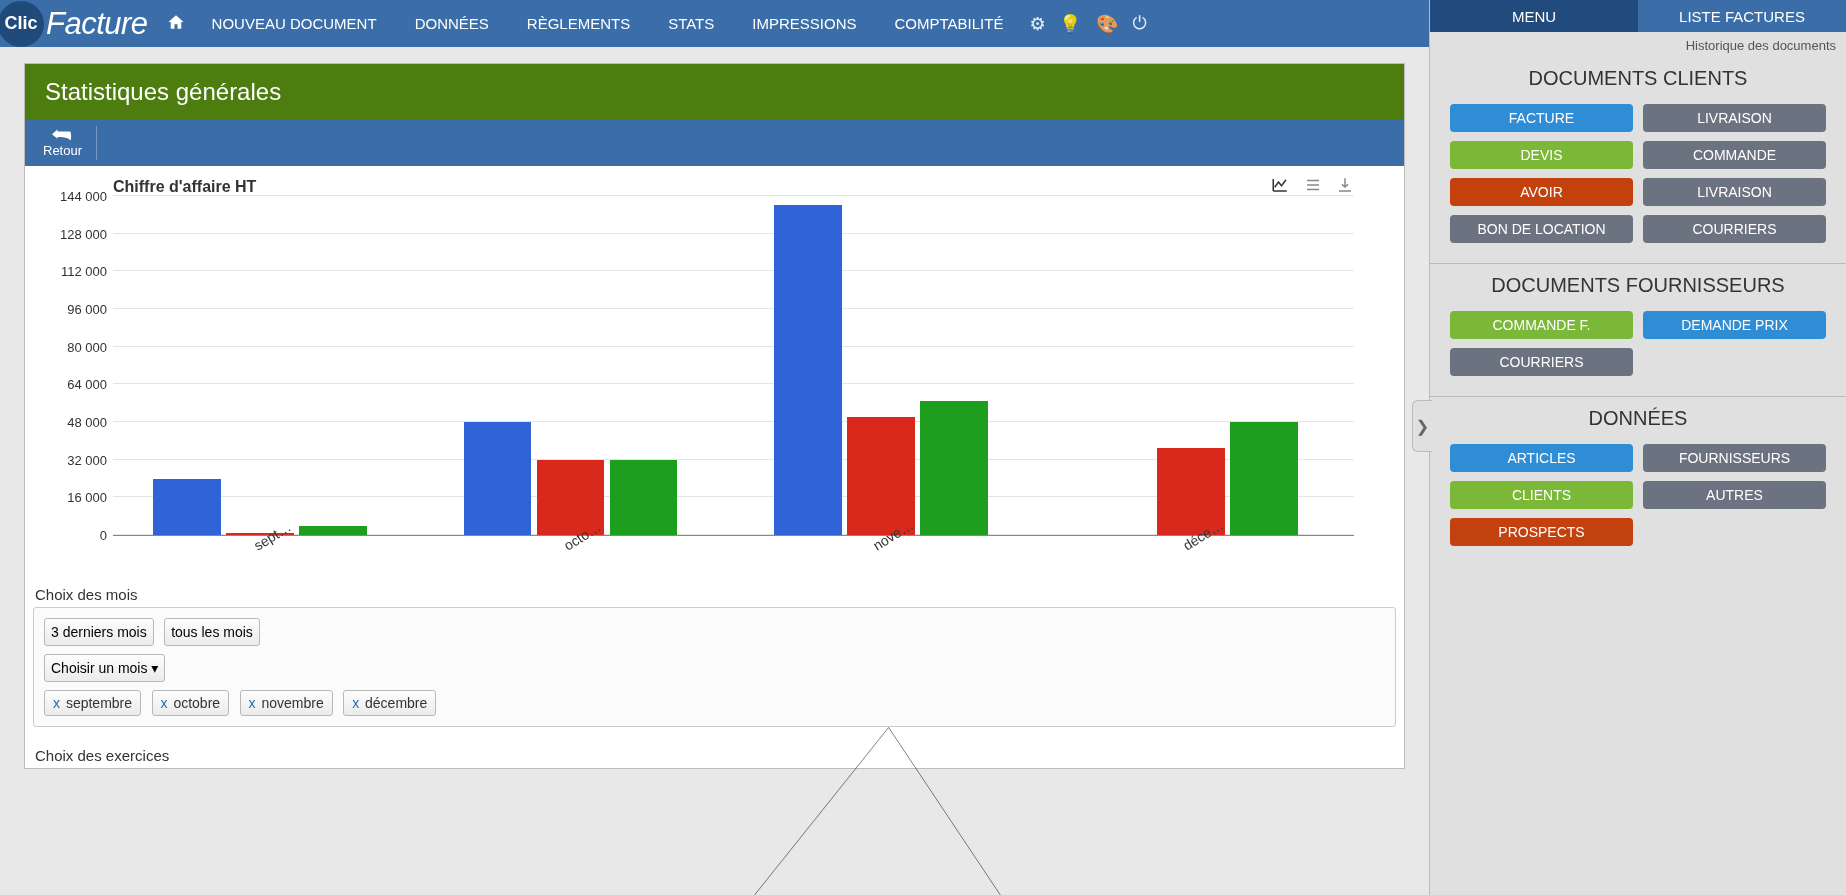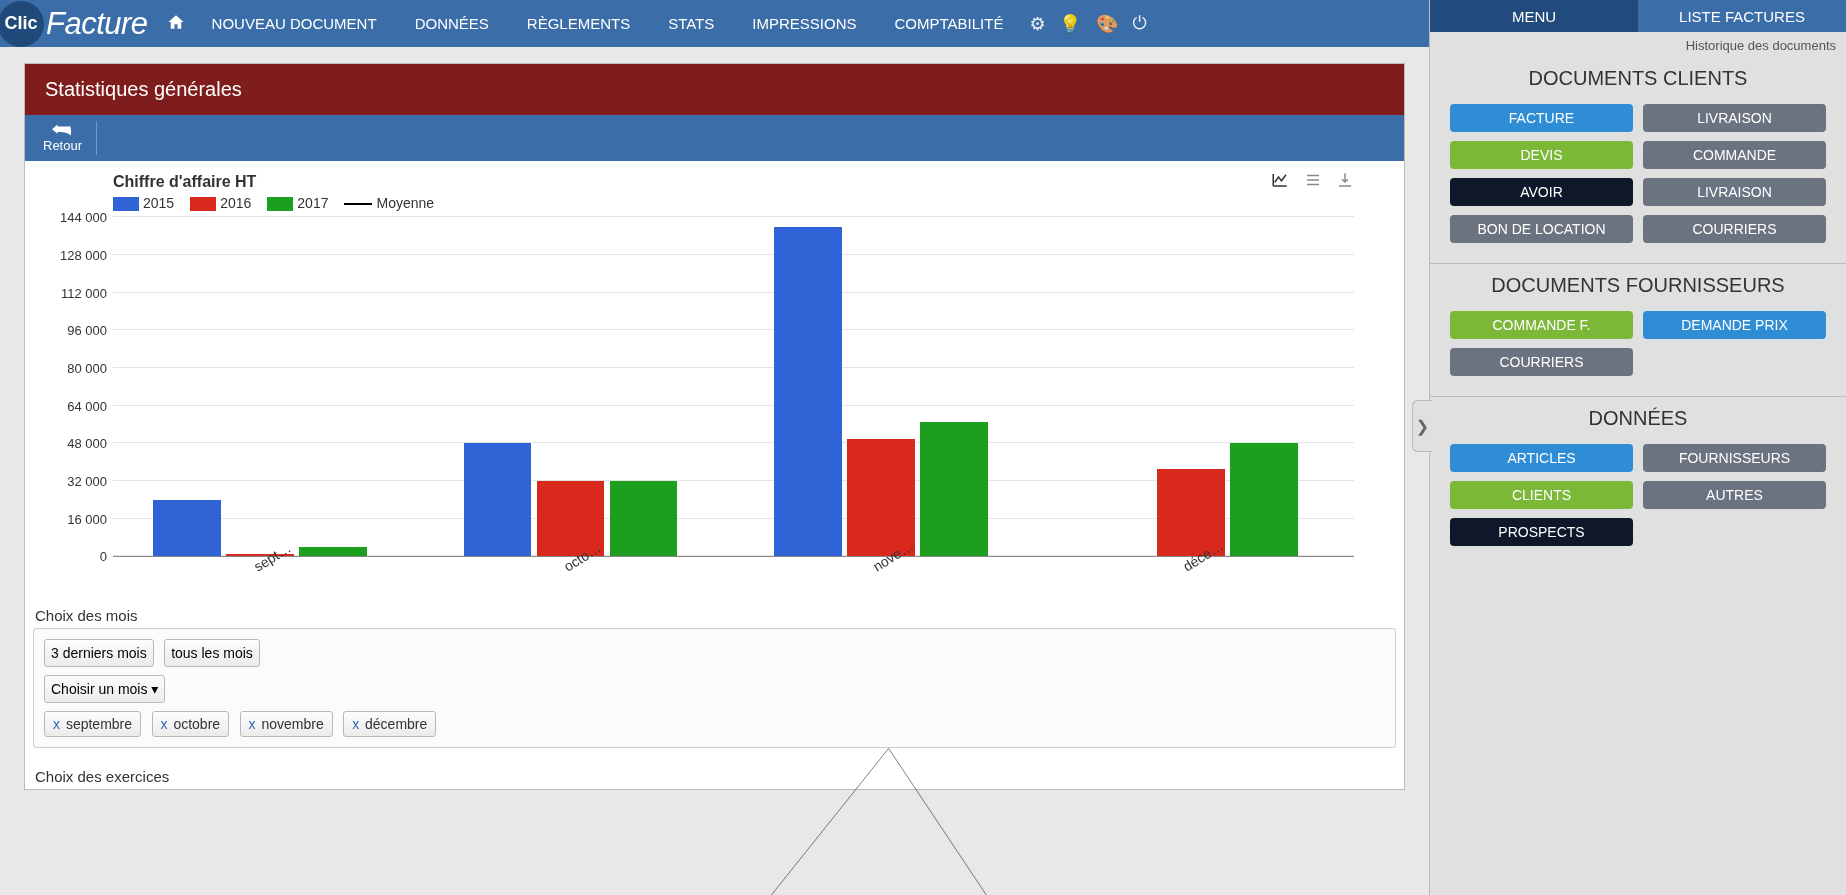--- a/index.html
+++ b/index.html
@@ -22,29 +22,29 @@
 .right-tab.active { background:#204b7c; }
 .right-tab.inactive { background:#3b6ea8; }
 .right-crumb { text-align:right; padding:6px 10px 4px; font-size:13px; color:#555; }
 .right-section-title { text-align:center; font-size:20px; color:#333; padding:10px 0 14px; font-weight:400; }
 .right-section { border-bottom:1px solid #bbb; padding-bottom:20px; }
 .btn-grid { display:grid; grid-template-columns:1fr 1fr; gap:9px 10px; padding:0 20px; }
 .menu-btn { height:28px; border:none; border-radius:4px; color:#fff; font-size:14px; font-weight:500; cursor:pointer; text-align:center; }
 .menu-btn.blue { background:#2f8dd6; }
 .menu-btn.gray { background:#6b7280; }
 .menu-btn.green { background:#7bb838; }
-.menu-btn.pink { background:#0f172a; }
+.menu-btn.pink { background:#c2410c; }
 
 
 .collapse-handle { position:absolute; left:-18px; top:400px; width:20px; height:52px; background:#e0e0e0; border:1px solid #bbb; border-right:none; border-radius:6px 0 0 6px; display:flex; align-items:center; justify-content:center; cursor:pointer; font-size:16px; color:#666; }
 
 
 .main { position:absolute; left:0; right:417px; top:47px; bottom:0; overflow:auto; padding:16px 24px; }
 .panel { background:#fff; border:1px solid #bbb; }
-.panel-header { background:#7f1d1d; color:#fff; padding:14px 20px; font-size:20px; font-weight:400; }
+.panel-header { background:#4d7c0f; color:#fff; padding:14px 20px; font-size:24px; font-weight:400; }
 .toolbar { background:#3b6ea8; height:46px; display:flex; align-items:center; padding:0 10px; position:relative; }
 .back-btn { color:#fff; font-size:13px; text-align:center; cursor:pointer; padding:4px 8px; }
 .back-btn svg { display:block; margin:0 auto 0; }
 .tb-divider { width:1px; height:34px; background:rgba(255,255,255,0.3); margin:0 6px; }
 
 
 .chart-wrap { padding:12px 50px 10px 28px; background:#fff; position:relative; }
 .chart-icons { position:absolute; right:50px; top:10px; display:flex; gap:14px; }
 .chart-icons span { cursor:pointer; color:#555; font-size:18px; }
 .chart-title { font-weight:bold; font-size:16px; padding-left:60px; }
@@ -126,26 +126,20 @@
             </svg>
         </span>
         <span>
           <svg width="18" height="18" viewBox="0 0 24 24" fill="none" stroke="#888" stroke-width="2">
               <path d="M12 3v12m0 0l-4-4m4 4l4-4M4 20h16"></path>
             </svg>
         </span>
       </div>
 
       <div class="chart-title">Chiffre d'affaire HT</div>
-      <div class="legend">
-        <span><span class="leg-sw" style="background:#2f63d6"></span><span>2015</span></span>
-        <span><span class="leg-sw" style="background:#d9291c"></span><span>2016</span></span>
-        <span><span class="leg-sw" style="background:#1e9e1e"></span><span>2017</span></span>
-        <span><span class="leg-line"></span><span>Moyenne</span></span>
-      </div>
 
       <div class="plot">
         <div class="plot-area" id="plot-area">
             <div class="grid-line" style="bottom: 0%;"></div>
             <div class="y-label" style="bottom: 0%;">0</div>
             <div class="grid-line" style="bottom: 11.1111%;"></div>
             <div class="y-label" style="bottom: 11.1111%;">16 000</div>
             <div class="grid-line" style="bottom: 22.2222%;"></div>
             <div class="y-label" style="bottom: 22.2222%;">32 000</div>
             <div class="grid-line" style="bottom: 33.3333%;"></div>

